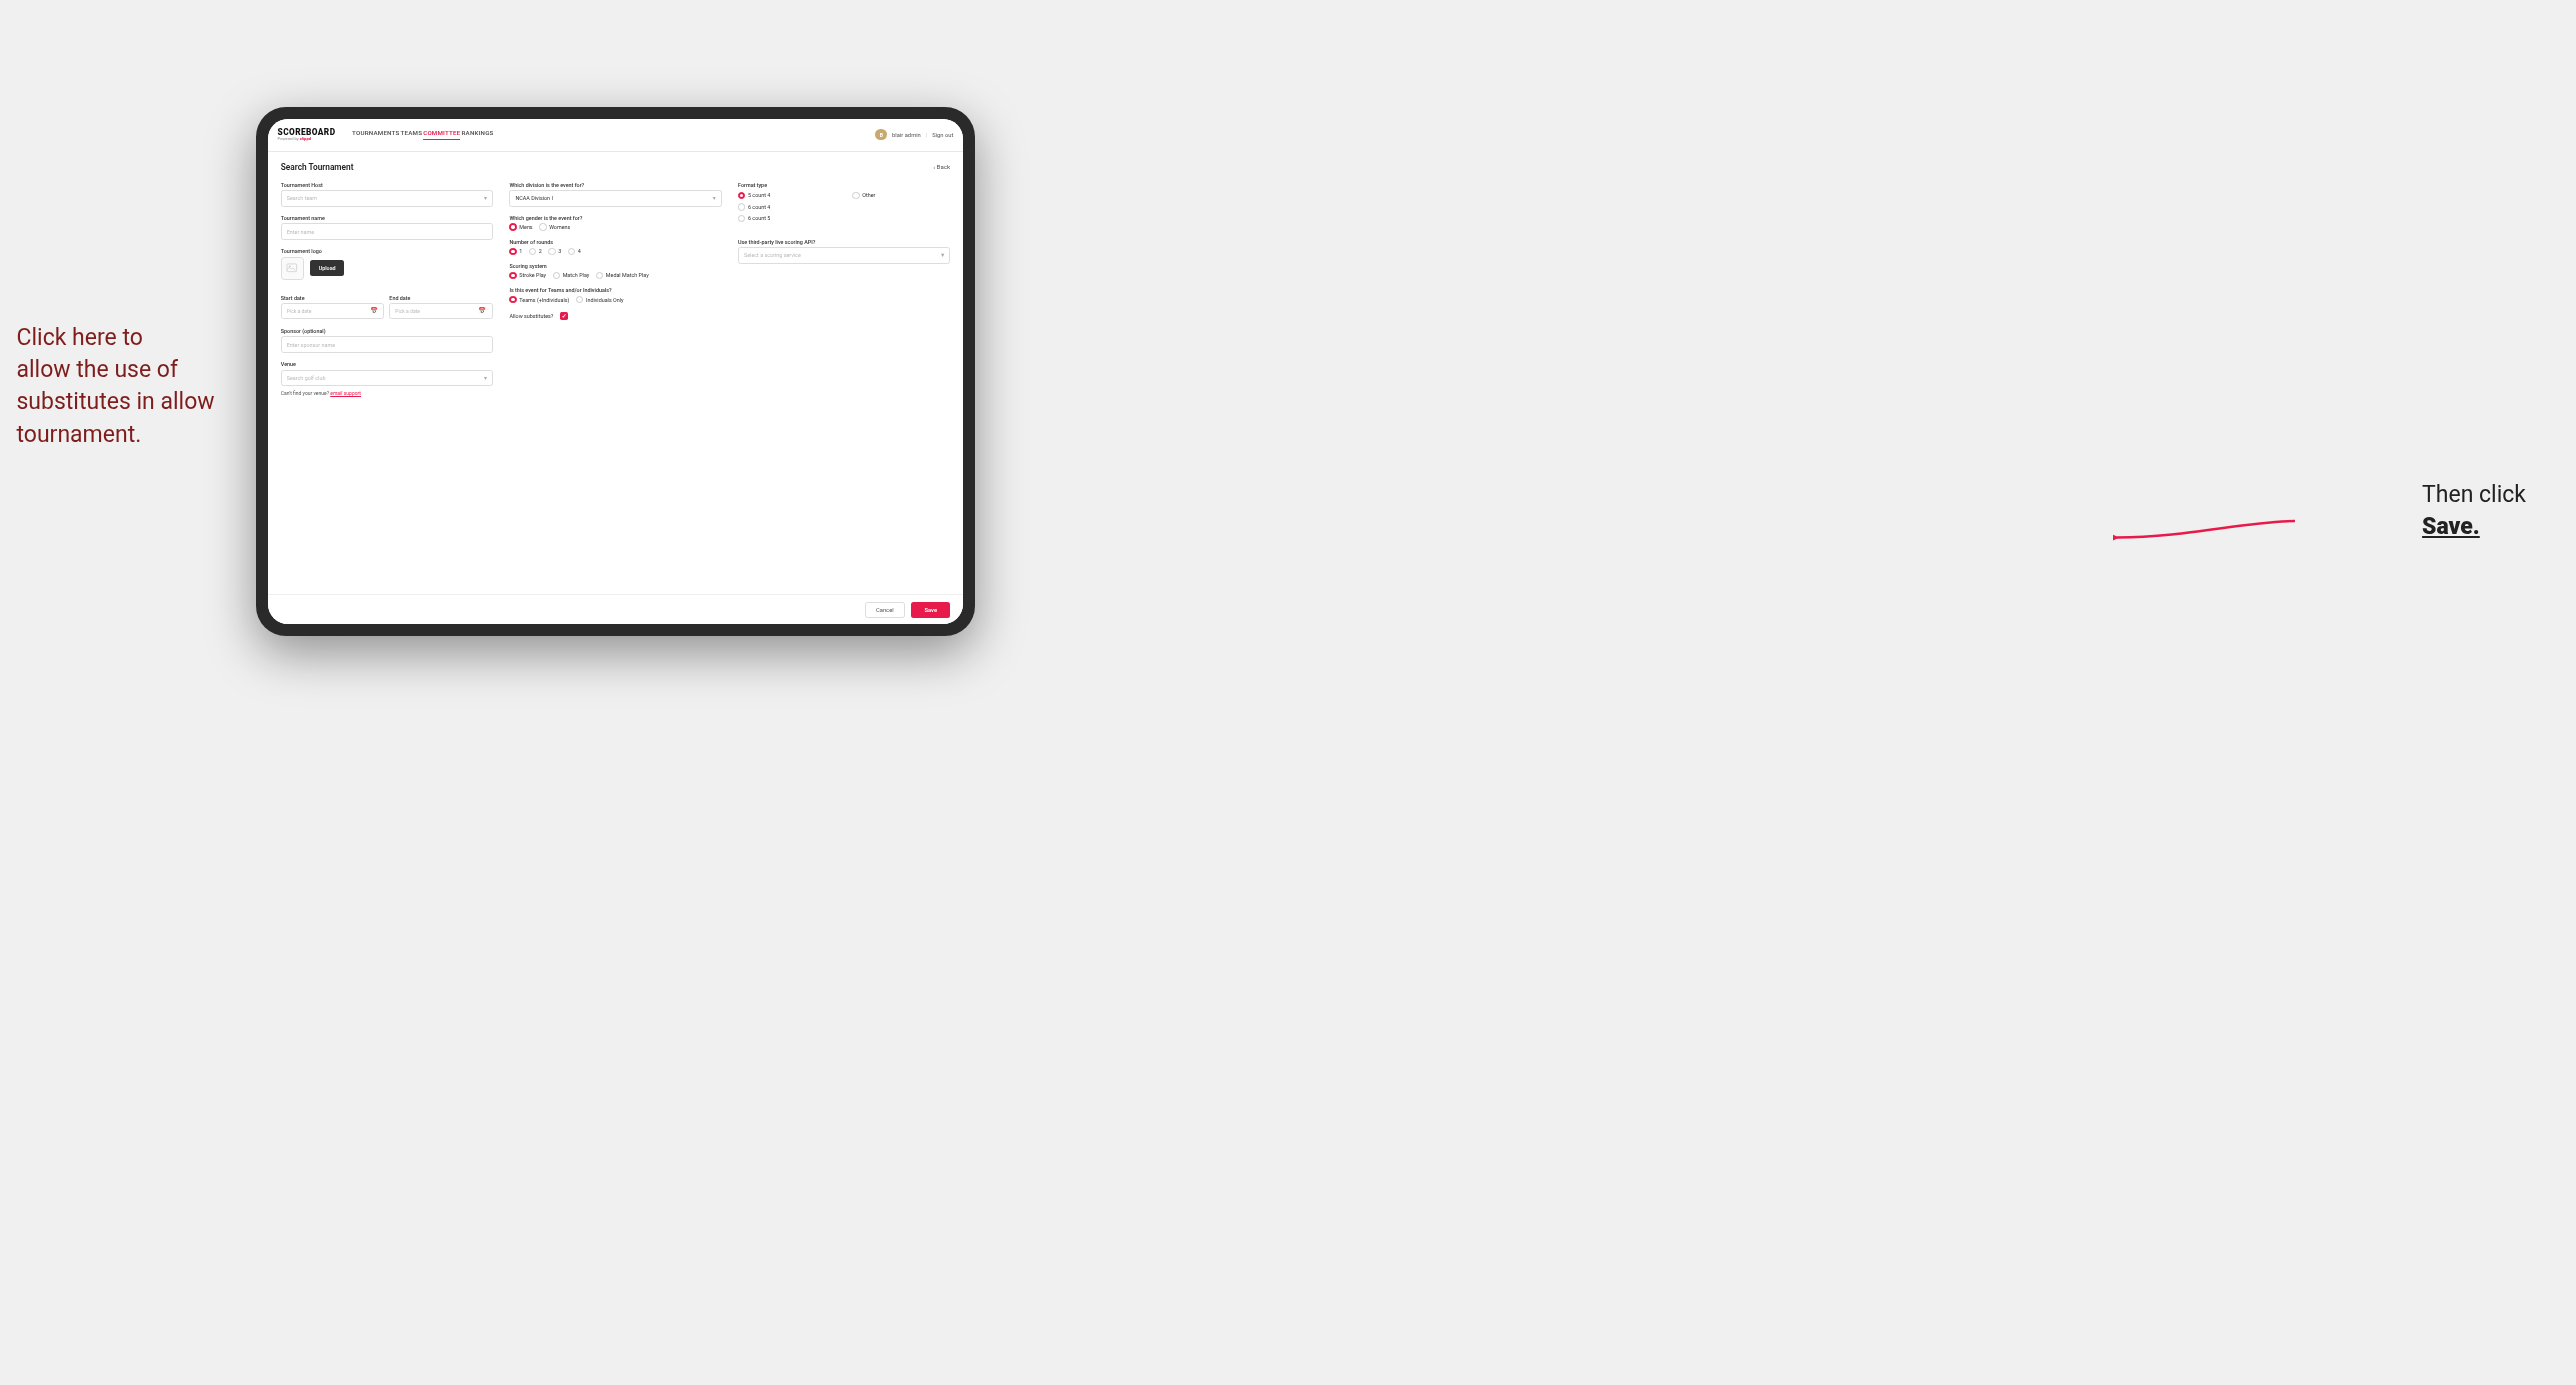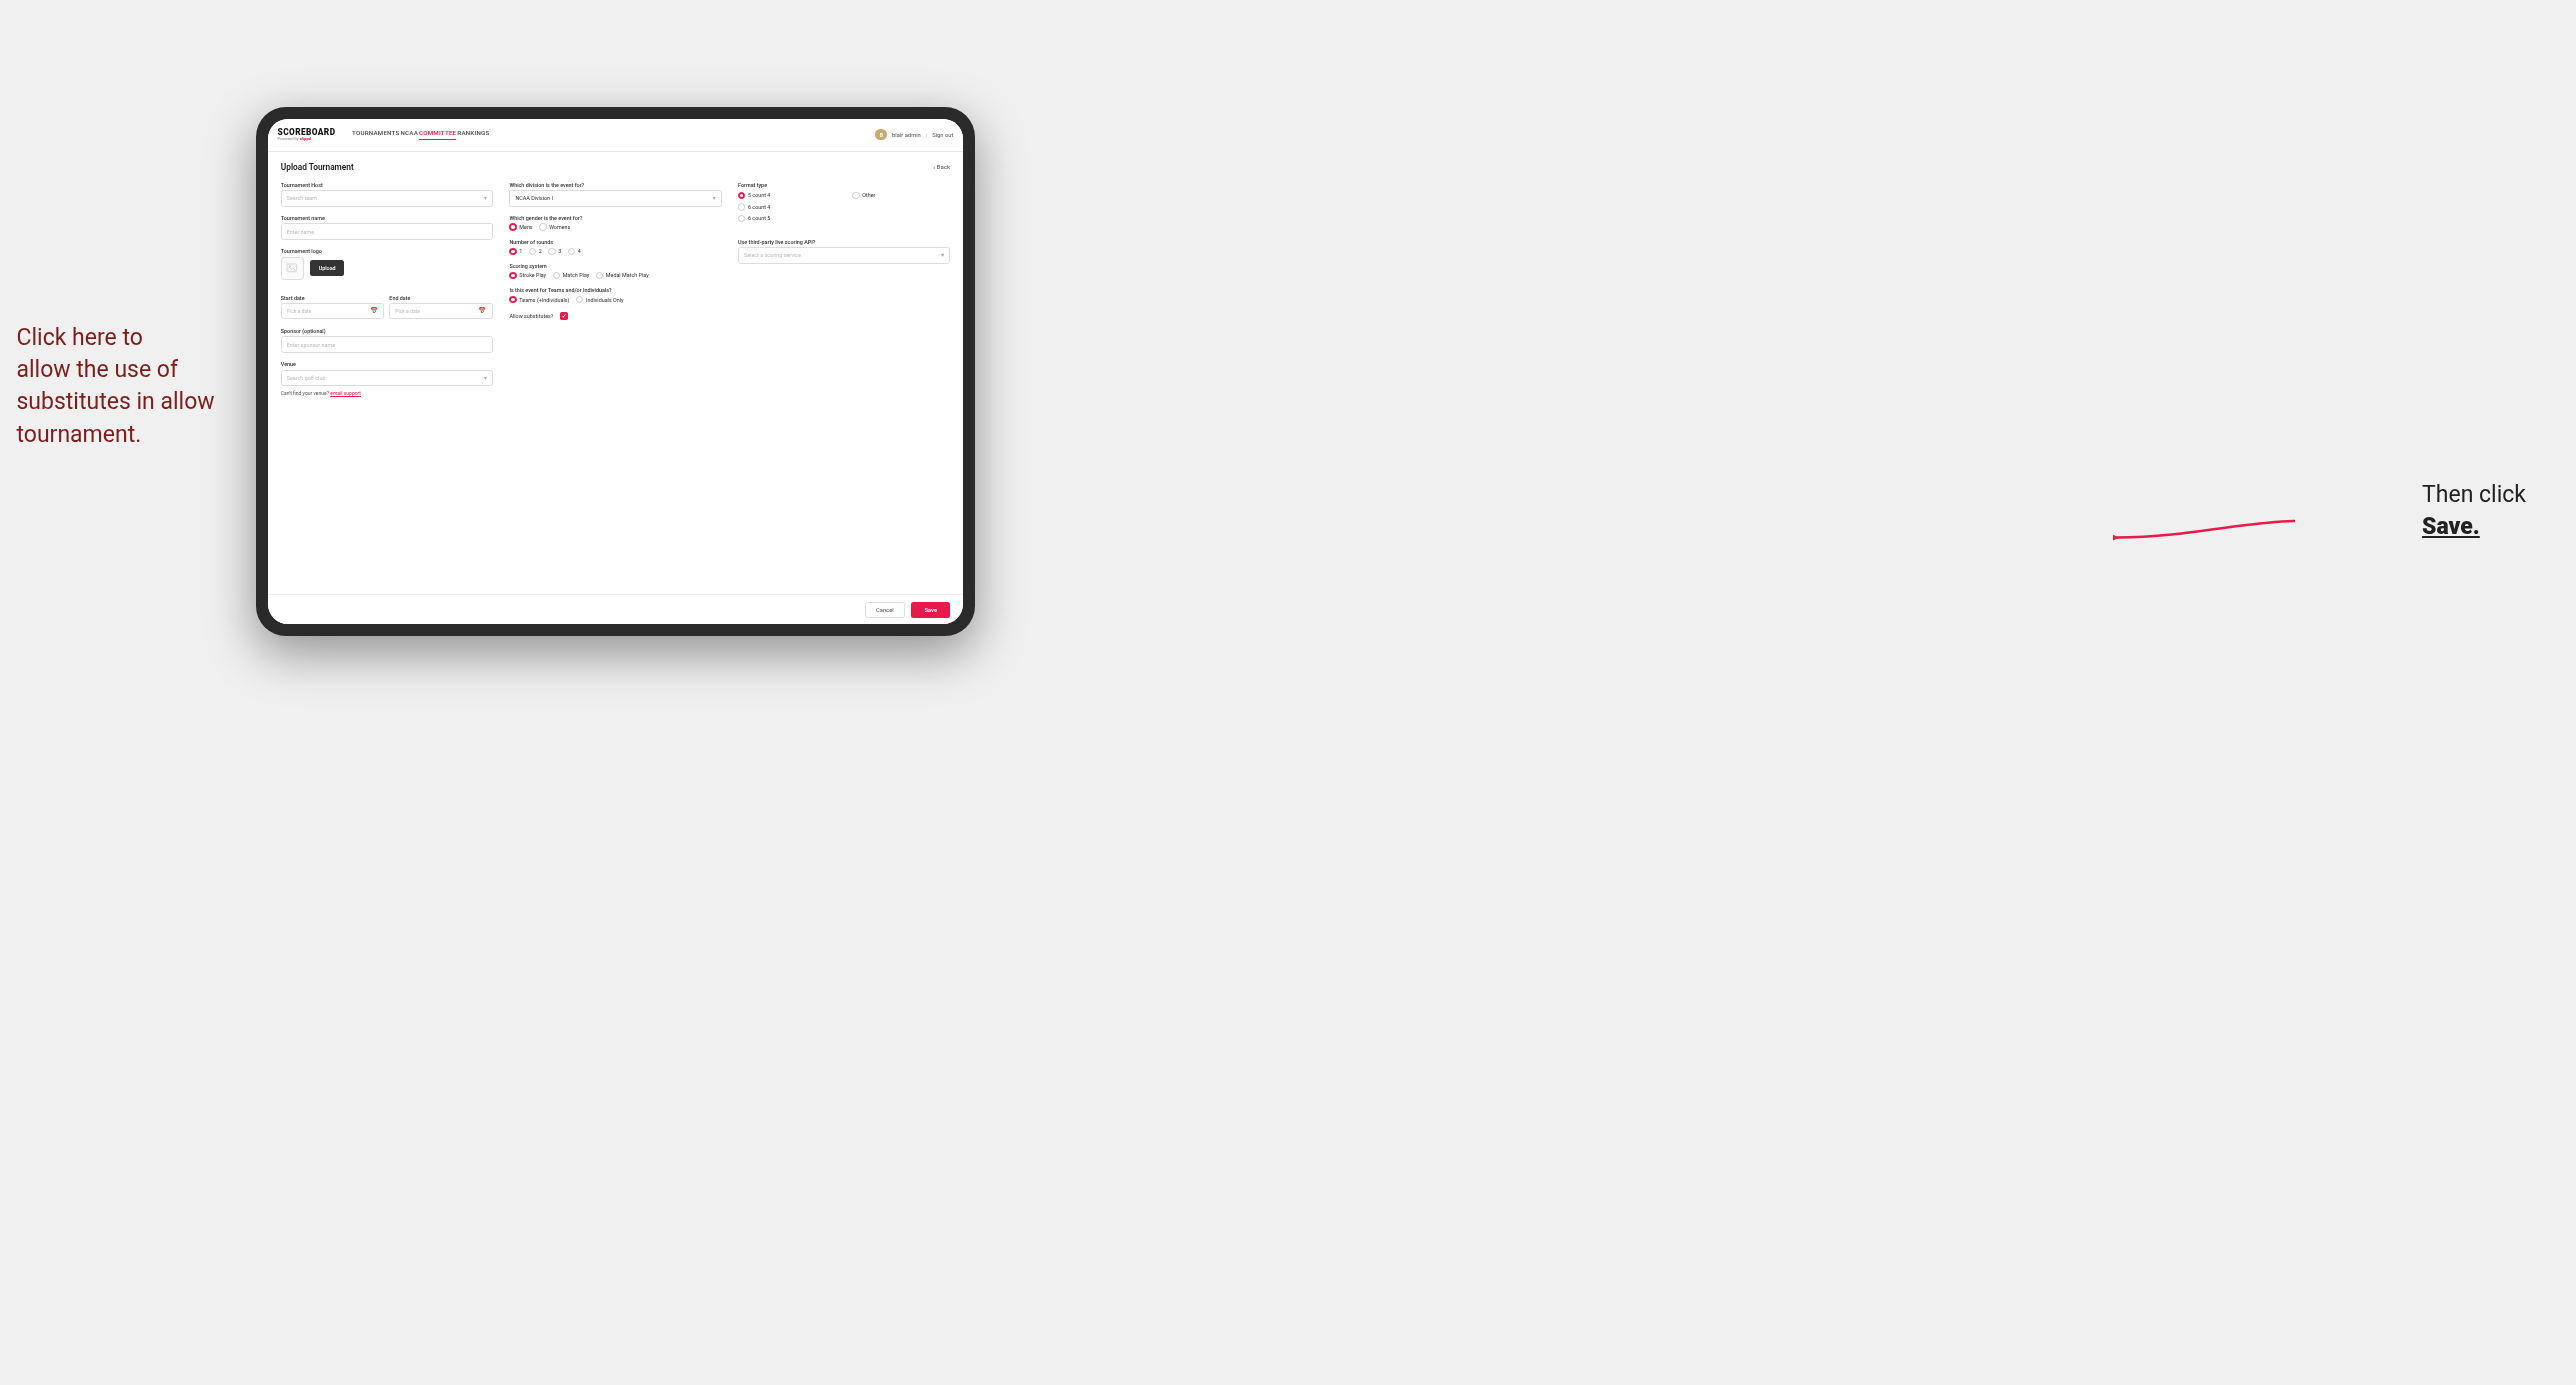--- a/index.html
+++ b/index.html
@@ -474,37 +474,37 @@
       <div class="logo-area">
         <span class="logo-scoreboard">SCOREBOARD</span>
         <span class="logo-powered">
           <span>Powered by</span>
           <span class="logo-clippd">clippd</span>
         </span>
       </div>
 
       <div class="nav-links">
         <span class="nav-link">TOURNAMENTS</span>
-        <span class="nav-link">NCAA</span>
+        <span class="nav-link">TEAMS</span>
         <span class="nav-link active">COMMITTEE</span>
         <span class="nav-link">RANKINGS</span>
       </div>
 
       <div class="nav-right">
         <div class="nav-avatar">B</div>
         <span>blair admin</span>
         <span class="nav-divider">|</span>
         <span>Sign out</span>
       </div>
     </nav>
 
     <div class="page-content">
 
       <div class="page-header">
-        <span class="page-title">Upload Tournament</span>
+        <span class="page-title">Search Tournament</span>
         <span class="back-btn">‹ Back</span>
       </div>
 
       <div class="form-grid">
 
         <div class="form-col">
 
           <div class="form-group">
             <label class="form-label">Tournament Host</label>
             <div class="form-input with-arrow">

